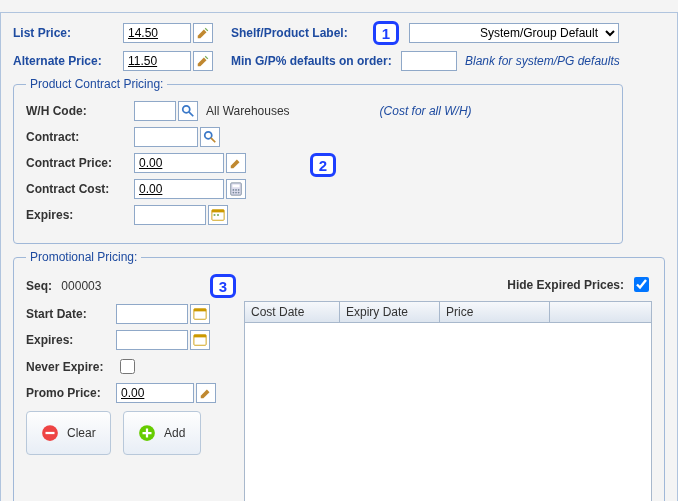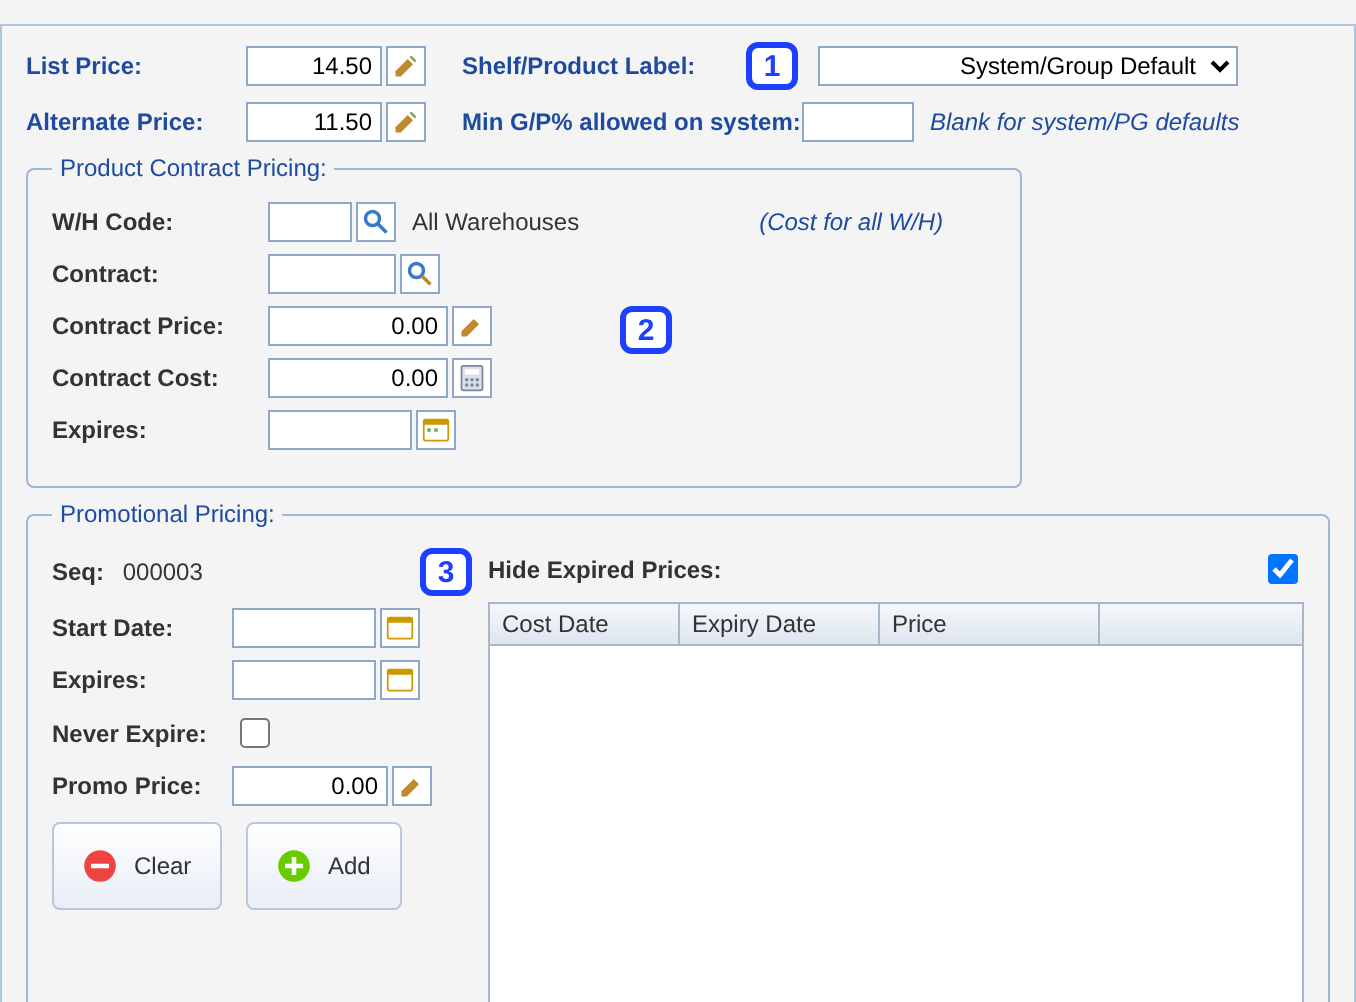--- a/index.html
+++ b/index.html
@@ -14,21 +14,21 @@
     background: #f4f4f4;
     border: 1px solid #b0c4de;
     width: 678px;
     height: 501px;
     padding: 8px 12px;
     margin-top: 12px;
   }
   .row { display: flex; align-items: center; margin-bottom: 6px; }
   .lbl { color: #1e4ba0; font-weight: bold; }
   .txt { border: 1px solid #8fa8c8; height: 20px; padding: 1px 4px; font-size: 12px; }
-  .txt.num { text-align: right; width: 68px; }
+  .txt.num { text-align: left; width: 68px; text-decoration: underline; }
   .iconbtn {
     width: 20px; height: 20px; border: 1px solid #8fa8c8;
     background: #fff; display: inline-flex; align-items: center; justify-content: center;
     cursor: pointer; vertical-align: middle; margin-left: 2px;
   }
   .iconbtn svg { width: 14px; height: 14px; }
   select.txt { background: #fff; text-align: right; }
   .hint { color: #1e4ba0; font-style: italic; margin-left: 8px; }
   fieldset {
     border: 1px solid #a0b8d8; border-radius: 4px; padding: 10px 12px 12px 12px;
@@ -90,26 +90,26 @@
   <div class="row">
     <span class="lbl" style="width:110px">Alternate Price:</span>
     <input class="txt num" value="11.50" style="">
     <span class="iconbtn">
       <svg viewBox="0 0 16 16">
           <path fill="#c08830" d="M2 11l7-7 3 3-7 7H2z"></path>
           <path fill="#7a5" d="M10 3l1-1 3 3-1 1z"></path>
         </svg>
     </span>
     <span style="width:18px"></span>
-    <span class="lbl" style="width:170px">Min G/P% allowed on system:</span>
+    <span class="lbl" style="width:170px">Min G/P% defaults on order:</span>
     <input class="txt" style="width: 56px;" value="">
     <span class="hint">Blank for system/PG defaults</span>
   </div>
 
-  <fieldset style="width:498px">
+  <fieldset style="width:610px">
     <legend>Product Contract Pricing:</legend>
     <div style="display:flex">
       <div style="flex:1">
         <div class="row">
           <span class="wh-row-lbl">W/H Code:</span>
           <input class="txt" style="width: 42px;" value="">
           <span class="iconbtn">
             <svg viewBox="0 0 16 16">
                 <circle cx="6" cy="6" r="4" fill="none" stroke="#3a78c8" stroke-width="2"></circle>
                 <line x1="9" y1="9" x2="14" y2="14" stroke="#3a78c8" stroke-width="2"></line>
@@ -241,21 +241,21 @@
                   <circle cx="8" cy="8" r="7" fill="#6c0"></circle>
                   <path stroke="#fff" stroke-width="2" d="M8 4v8M4 8h8"></path>
                 </svg>
             </span>
             <span>Add</span>
           </button>
         </div>
       </div>
 
       <div class="promo-right">
-        <div class="row" style="justify-content:space-between">
+        <div class="row" style="justify-content:flex-end">
           <span style="font-weight:bold;color:#333;margin-right:6px">Hide Expired Prices:</span>
           <input type="checkbox" class="chk" checked="" style="">
         </div>
         <div class="grid-hdr">
           <div class="col" style="width:95px">Cost Date</div>
           <div class="col" style="width:100px">Expiry Date</div>
           <div class="col" style="width:110px">Price</div>
           <div class="col" style="flex:1;border-right:none"></div>
         </div>
         <div class="grid-body"></div>

